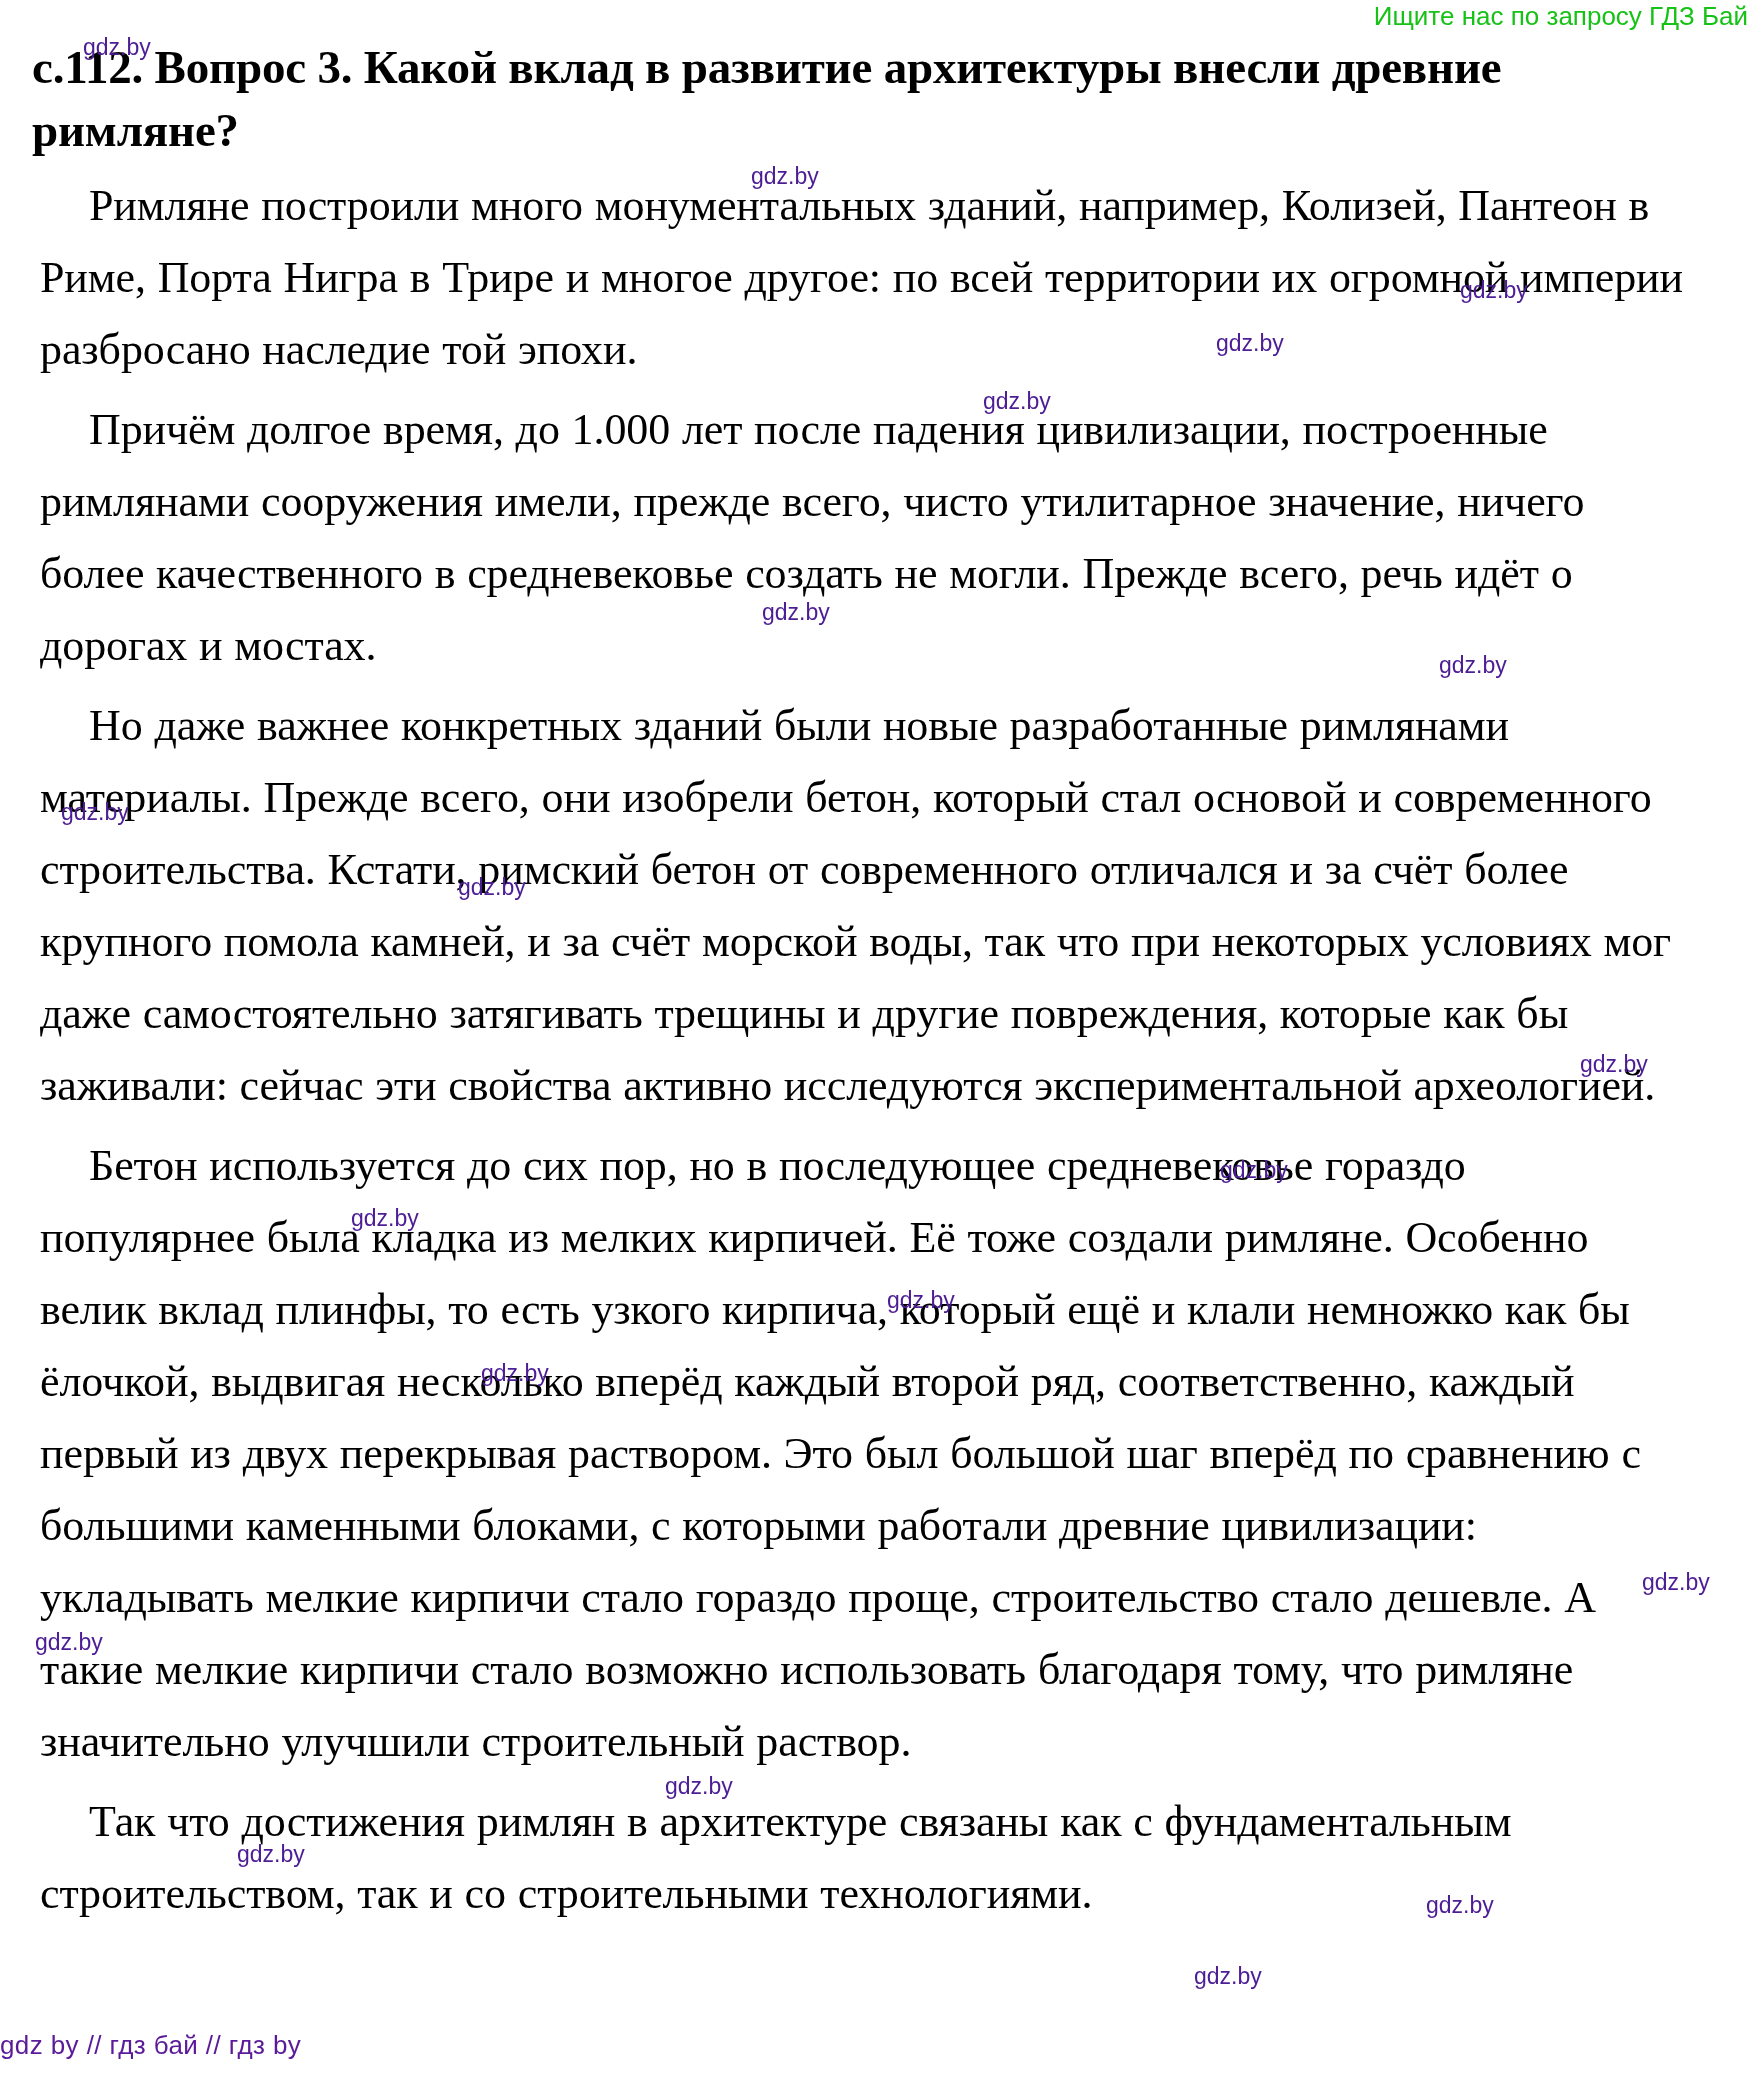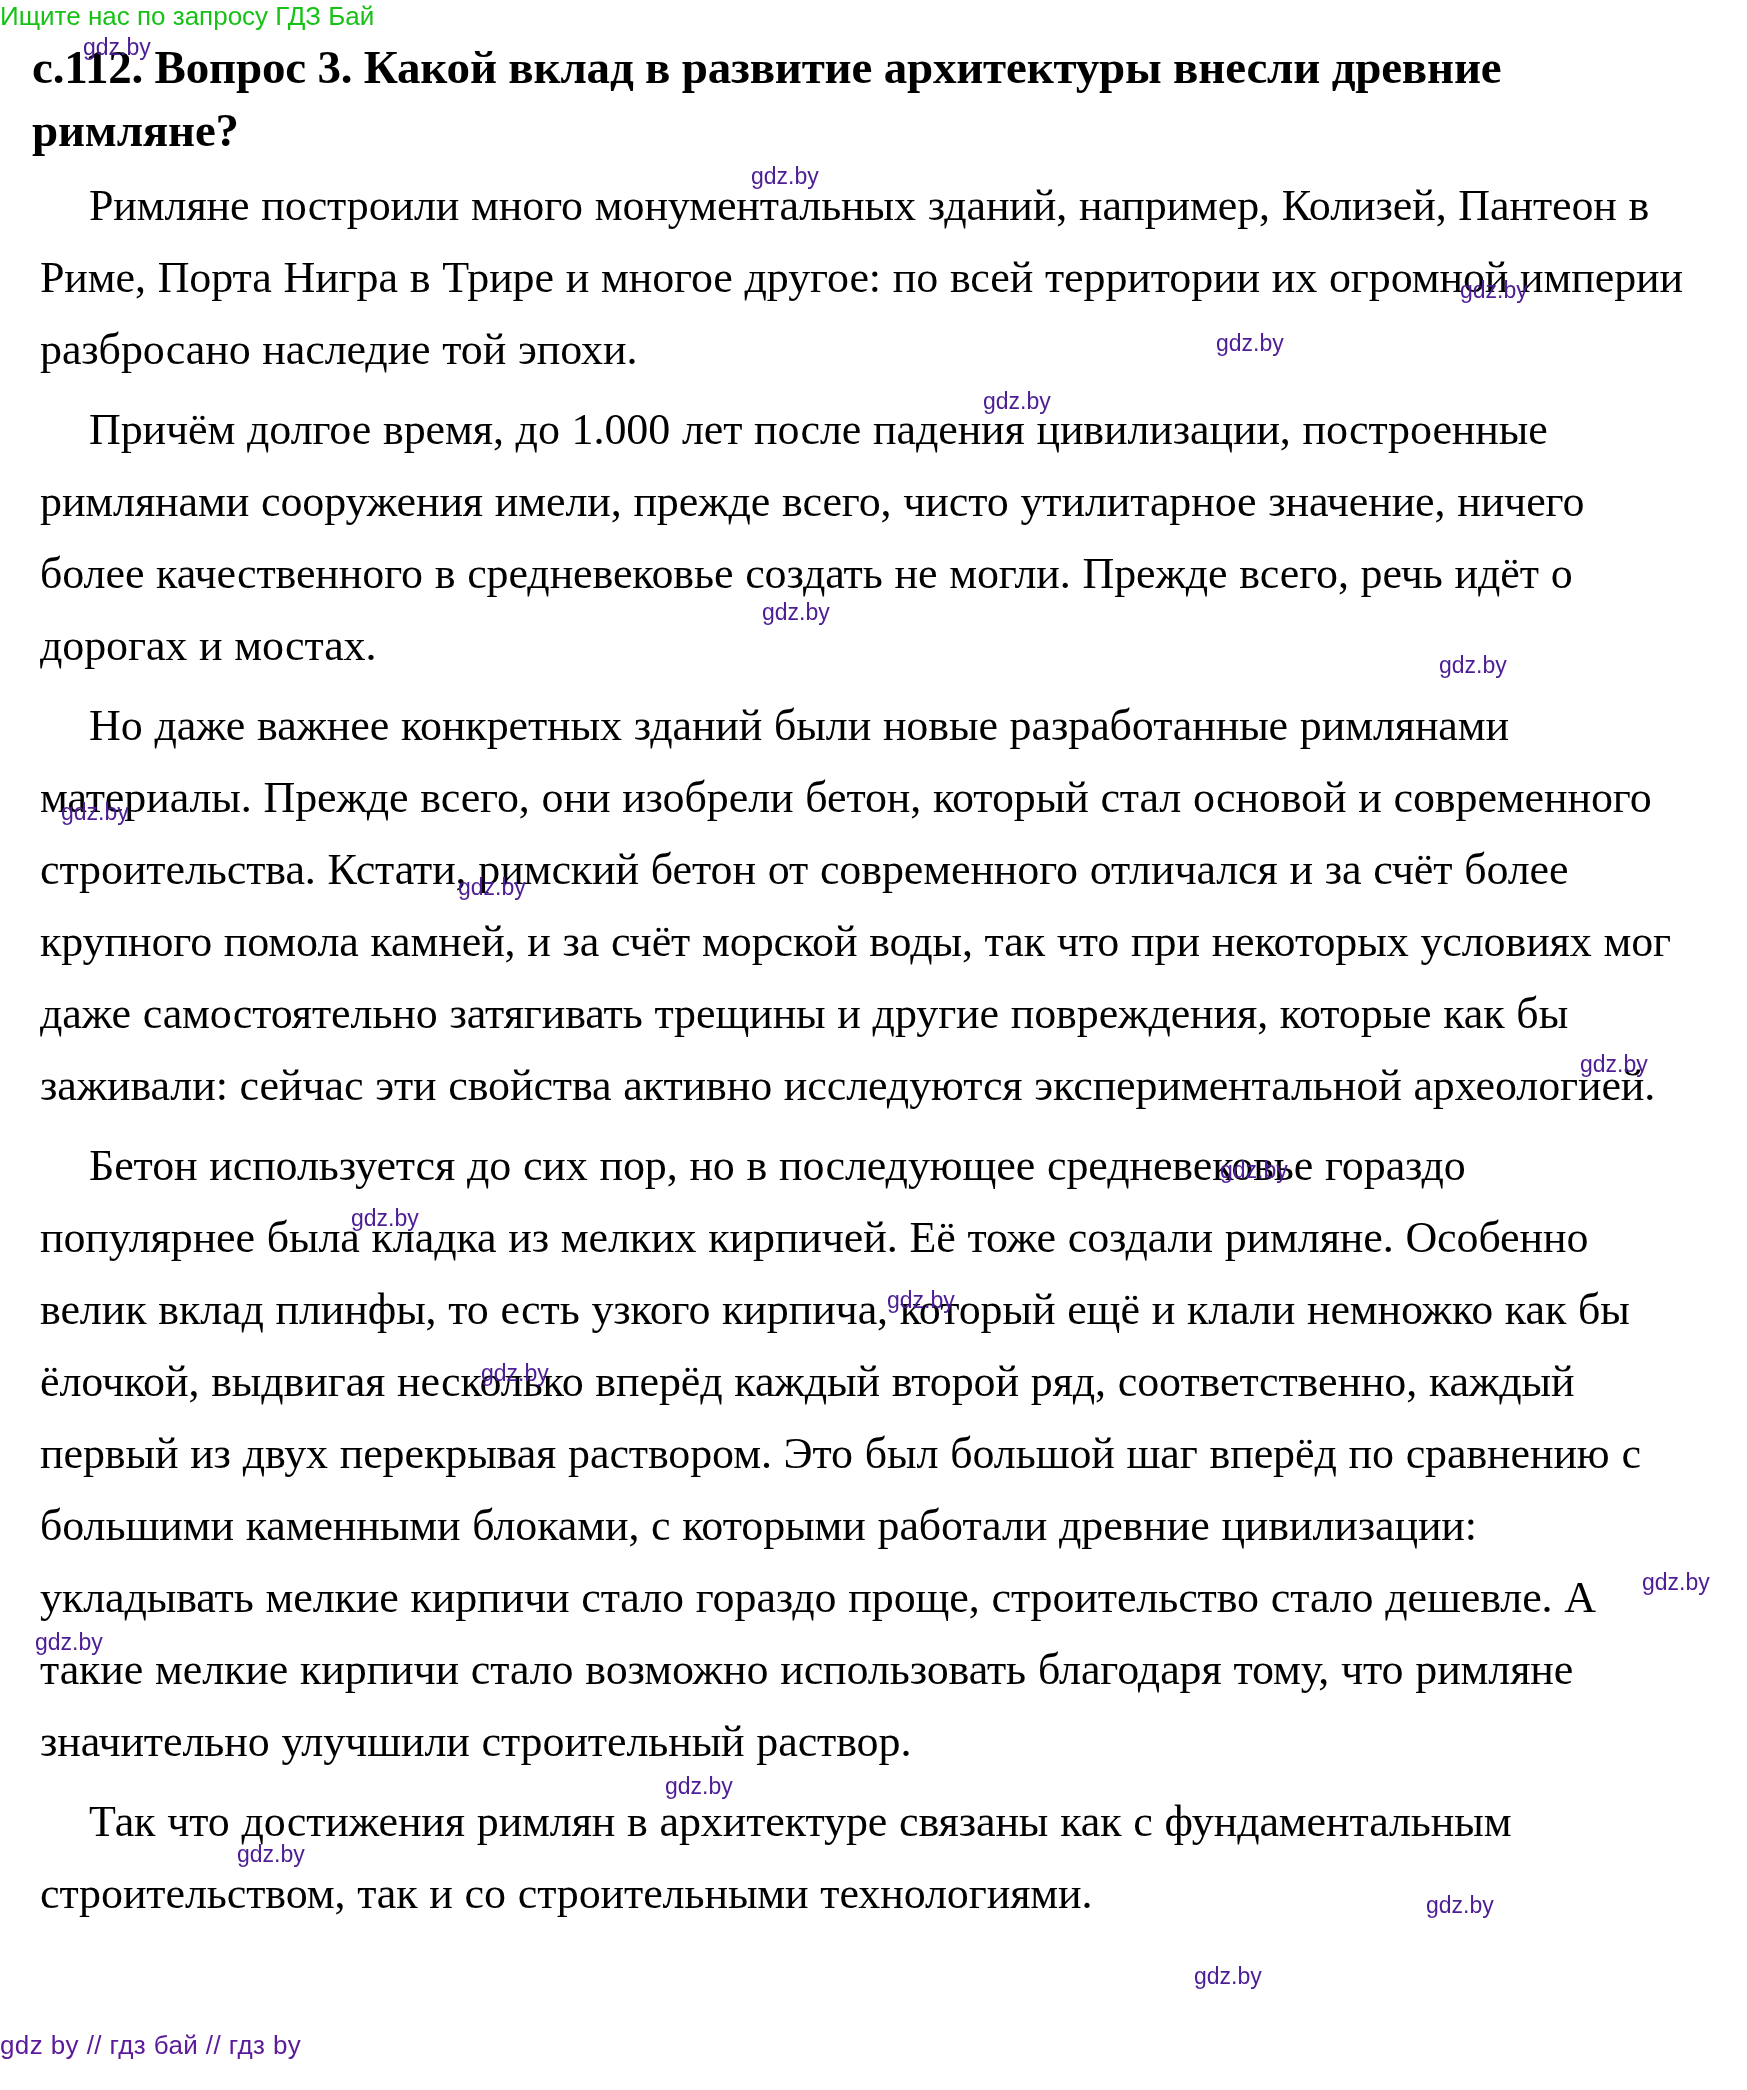--- a/index.html
+++ b/index.html
@@ -15,21 +15,21 @@
     font-family: "Liberation Serif", "DejaVu Serif", serif;
     -webkit-font-smoothing: none;
   }
 
   
   .promo-banner {
     position: absolute;
     top: 0px;
     left: 0;
     width: 1748px;
-    text-align: left;
+    text-align: right;
     font-family: "Liberation Sans", "DejaVu Sans", sans-serif;
     font-size: 26px;
     line-height: 32px;
     color: #16c216;
     letter-spacing: 0px;
     white-space: nowrap;
   }
 
   
   .page {

